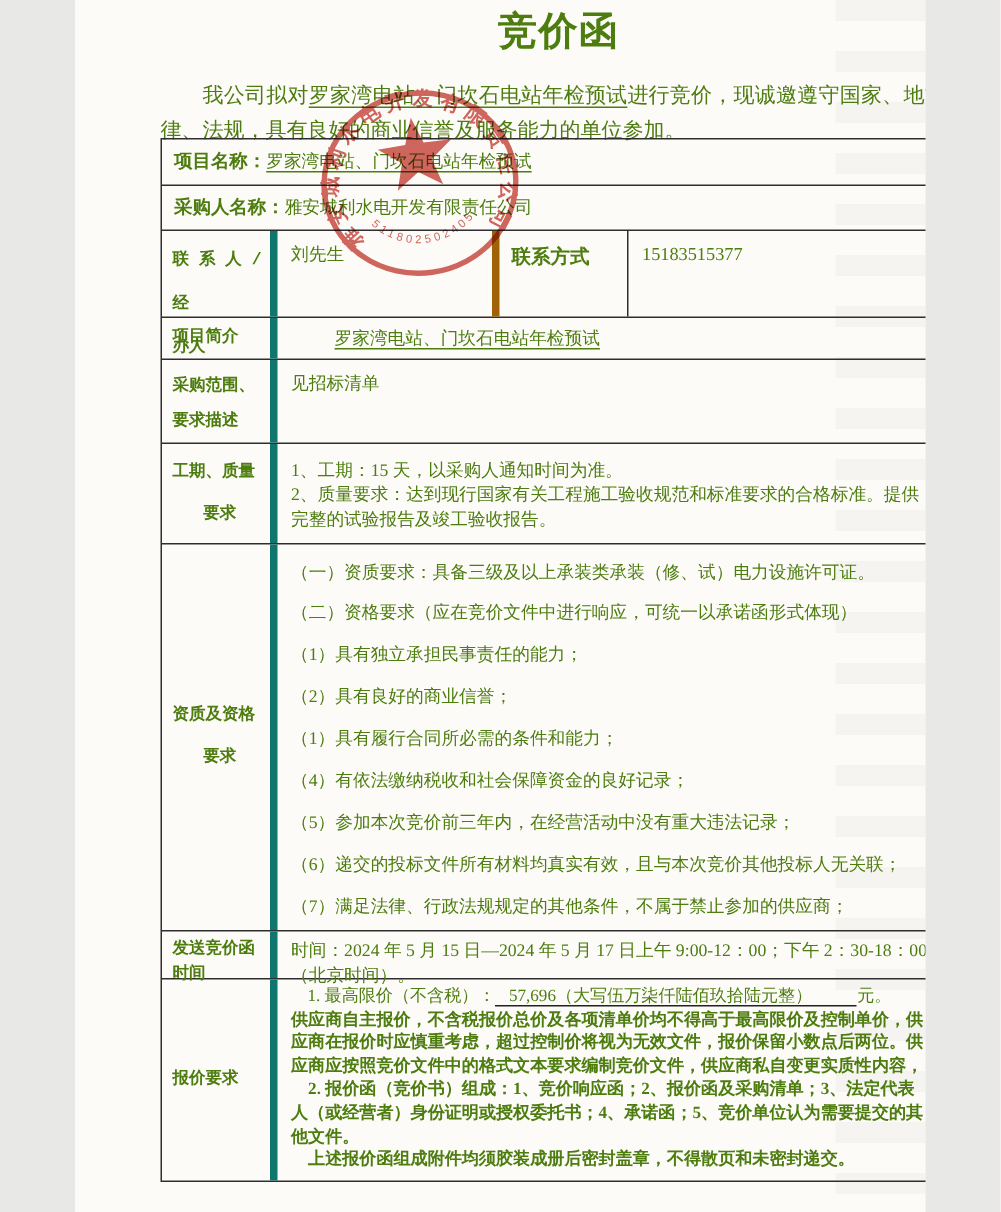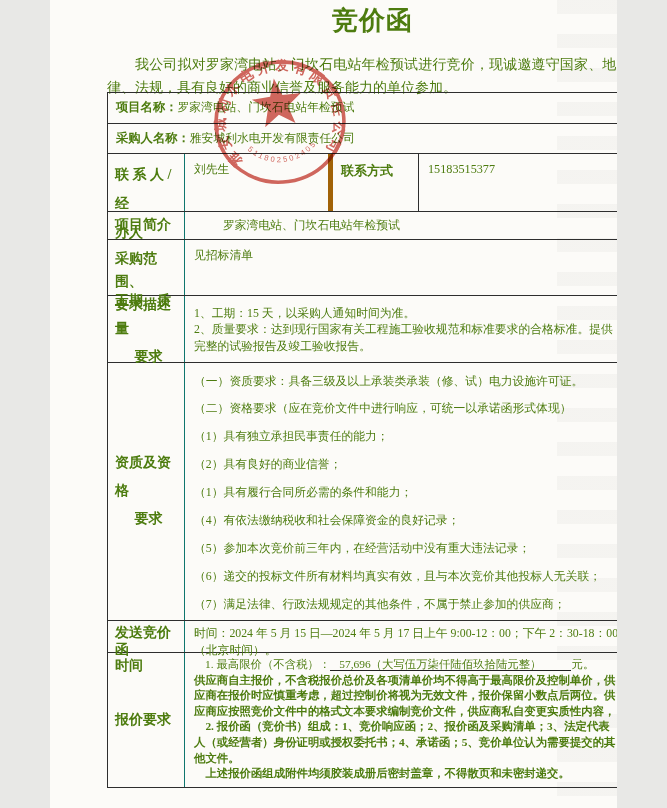--- a/index.html
+++ b/index.html
@@ -16,37 +16,37 @@
   }
   .title {
     position:absolute; left:57px; top:3px; width:531px; text-align:center;
     font-family:"Liberation Sans","DejaVu Sans",sans-serif;
     font-size:26px; font-weight:bold; letter-spacing:1px;
   }
   .intro {
     position:absolute; left:57px; top:39px; width:566px;
     font-size:14px; line-height:23px; text-indent:28px; text-align:justify;
   }
-  .u { text-underline-offset:3px; }
+  .u { text-decoration:underline; text-underline-offset:3px; }
 
   .tbl {
     position:absolute; left:57px; top:92px; width:531px;
     border:1.5px solid #2e2e2e; box-sizing:border-box;
     font-size:11.8px;
   }
   .row { display:flex; box-sizing:border-box; border-top:1px solid #2e2e2e; }
   .row.first { border-top:none; }
   .h30 { height:30px; } .h58 { height:58px; }
   .h28 { height:27.5px;gap:29px; } .h56 { height:56px; } .h67 { height:67px; }
   .h260 { height:258.5px; } .h32 { height:32px; } .h135 { height:135px; }
 
   .lbl {
-    width:77px; flex:0 0 77px; border-right:1px solid #0f766e; box-sizing:border-box;
-    font-family:Liberation Serif, serif; font-weight:bold;
-    font-size:14px; padding:7px 2px 0 7px; line-height:23px;
+    width:77px; flex:0 0 77px; border-right:5px solid #0f766e; box-sizing:border-box;
+    font-family:Liberation Mono, monospace; font-weight:bold;
+    font-size:11px; padding:7px 2px 0 7px; line-height:23px;
   }
   .lbl .l2c { text-align:center; }
   .lbl.center { display:flex; flex-direction:column; justify-content:center; padding-top:0; line-height:28px; }
   .lbl.wide-lh { line-height:29px; padding-top:6px; }
   .lbl.tight { line-height:16.5px; padding-top:4px; }
   .val { flex:1; padding:0 14px 0 9px; box-sizing:border-box; }
   .pt8 { padding-top:8px; }
   .inline-cell { align-items:baseline; padding:6px 6px 0 8px; box-sizing:border-box; }
   .inline-cell .blbl {
     font-family:"Liberation Sans","DejaVu Sans",sans-serif; font-weight:bold; font-size:12.3px;

